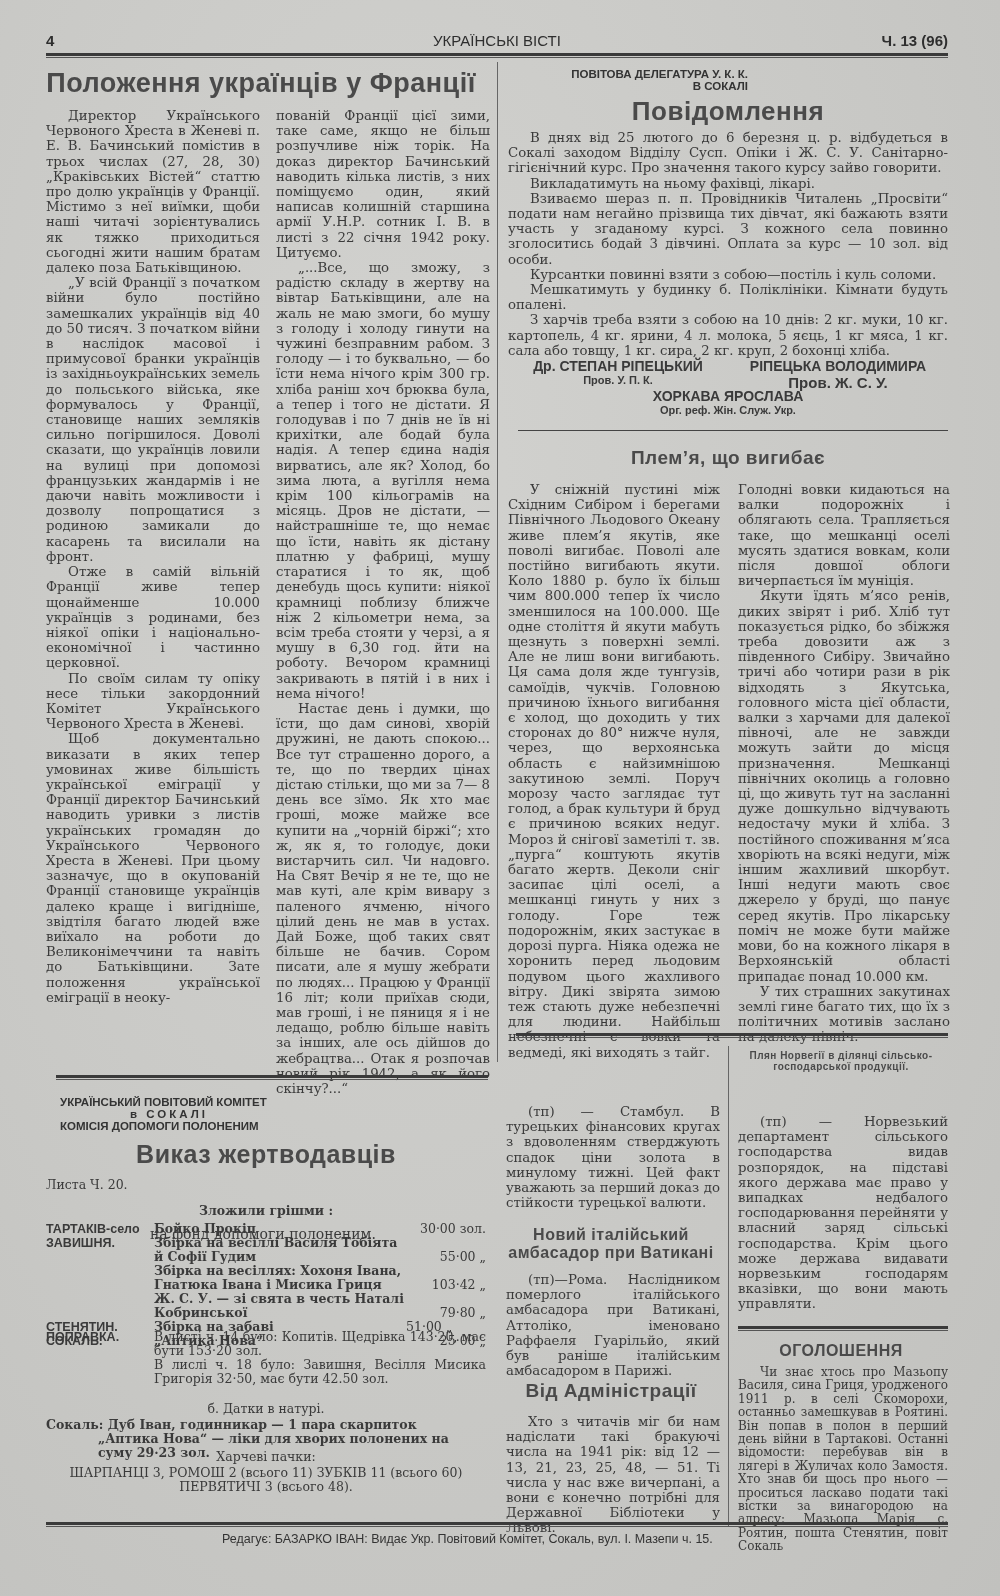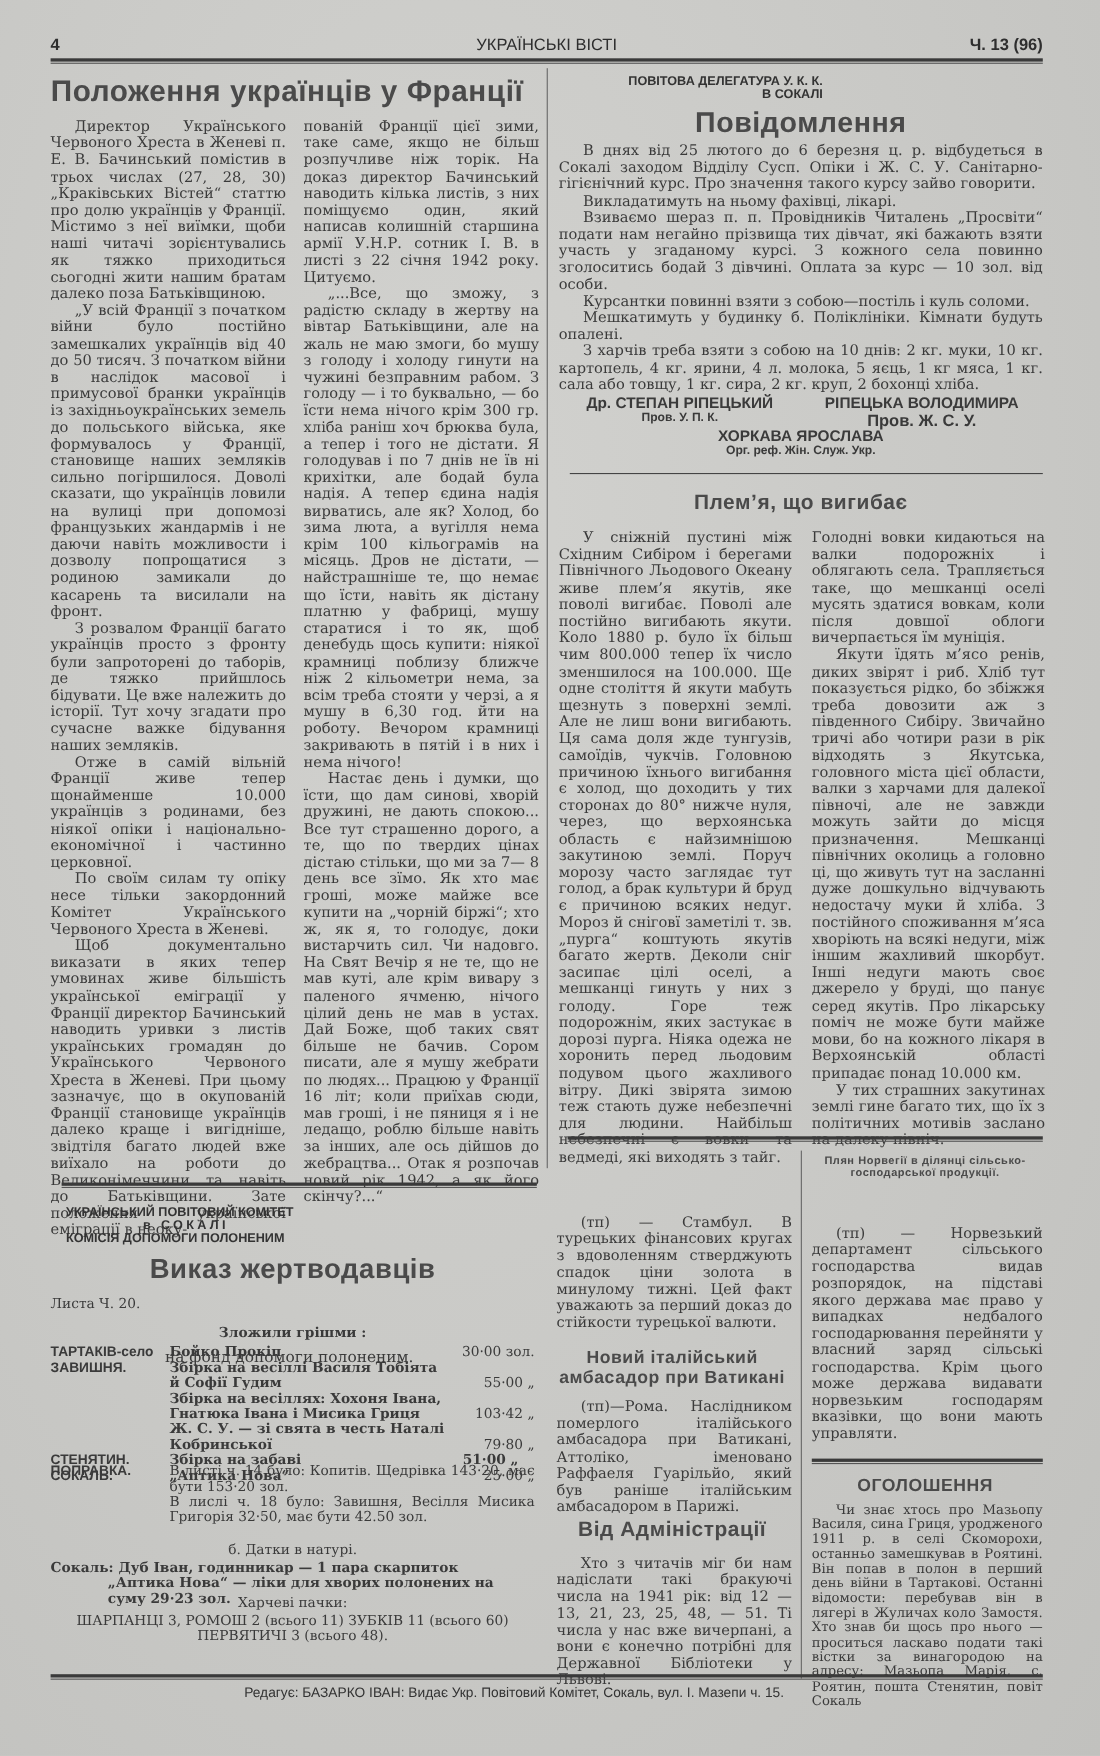--- a/index.html
+++ b/index.html
@@ -32,21 +32,20 @@
     <span class="pg">4</span>
     <span class="ttl">УКРАЇНСЬКІ ВІСТІ</span>
     <span class="iss">Ч. 13 (96)</span>
   </div>
   <div class="abs rule2" style="left:46px;top:53px;width:902px;"></div>
 
   <div class="abs headline" style="left:46px;top:68px;width:430px;font-size:27px;">Положення українців у Франції</div>
   <div class="abs col" style="left:46px;top:108px;width:214px;">
     <p>Директор Українського Червоного Хреста в Женеві п. Е. В. Бачинський помістив в трьох числах (27, 28, 30) „Краківських Вістей“ статтю про долю українців у Франції. Містимо з неї виїмки, щоби наші читачі зорієнтувались як тяжко приходиться сьогодні жити нашим братам далеко поза Батьківщиною.</p>
     <p>„У всій Франції з початком війни було постійно замешкалих українців від 40 до 50 тисяч. З початком війни в наслідок масової і примусової бранки українців із західньоукраїнських земель до польського війська, яке формувалось у Франції, становище наших земляків сильно погіршилося. Доволі сказати, що українців ловили на вулиці при допомозі французьких жандармів і не даючи навіть можливости і дозволу попрощатися з родиною замикали до касарень та висилали на фронт.</p>
-    <p>З розвалом Франції багато українців просто з фронту були запроторені до таборів, де тяжко прийшлось бідувати. Це вже належить до історії. Тут хочу згадати про сучасне важке бідування наших земляків.</p>
     <p>Отже в самій вільній Франції живе тепер щонайменше 10.000 українців з родинами, без ніякої опіки і національно-економічної і частинно церковної.</p>
     <p>По своїм силам ту опіку несе тільки закордонний Комітет Українського Червоного Хреста в Женеві.</p>
     <p>Щоб документально виказати в яких тепер умовинах живе більшість української еміграції у Франції директор Бачинський наводить уривки з листів українських громадян до Українського Червоного Хреста в Женеві. При цьому зазначує, що в окупованій Франції становище українців далеко краще і вигідніше, звідтіля багато людей вже виїхало на роботи до Великонімеччини та навіть до Батьківщини. Зате положення української еміграції в неоку-</p>
   </div>
   <div class="abs col" style="left:276px;top:108px;width:214px;">
     <p style="text-indent:0">пованій Франції цієї зими, таке саме, якщо не більш розпучливе ніж торік. На доказ директор Бачинський наводить кілька листів, з них поміщуємо один, який написав колишній старшина армії У.Н.Р. сотник І. В. в листі з 22 січня 1942 року. Цитуємо.</p>
     <p>„...Все, що зможу, з радістю складу в жертву на вівтар Батьківщини, але на жаль не маю змоги, бо мушу з голоду і холоду гинути на чужині безправним рабом. З голоду — і то буквально, — бо їсти нема нічого крім 300 гр. хліба раніш хоч брюква була, а тепер і того не дістати. Я голодував і по 7 днів не їв ні крихітки, але бодай була надія. А тепер єдина надія вирватись, але як? Холод, бо зима люта, а вугілля нема крім 100 кільограмів на місяць. Дров не дістати, — найстрашніше те, що немає що їсти, навіть як дістану платню у фабриці, мушу старатися і то як, щоб денебудь щось купити: ніякої крамниці поблизу ближче ніж 2 кільометри нема, за всім треба стояти у черзі, а я мушу в 6,30 год. йти на роботу. Вечором крамниці закривають в пятій і в них і нема нічого!</p>
     <p>Настає день і думки, що їсти, що дам синові, хворій дружині, не дають спокою... Все тут страшенно дорого, а те, що по твердих цінах дістаю стільки, що ми за 7— 8 день все зїмо. Як хто має гроші, може майже все купити на „чорній біржі“; хто ж, як я, то голодує, доки вистарчить сил. Чи надовго. На Свят Вечір я не те, що не мав куті, але крім вивару з паленого ячменю, нічого цілий день не мав в устах. Дай Боже, щоб таких свят більше не бачив. Сором писати, але я мушу жебрати по людях... Працюю у Франції 16 літ; коли приїхав сюди, мав гроші, і не пяниця я і не ледащо, роблю більше навіть за інших, але ось дійшов до жебрацтва... Отак я розпочав новий рік 1942, а як його скінчу?...“</p>
   </div>
 
@@ -117,21 +116,21 @@
           <td style="width: 80px; text-align: right; vertical-align: bottom;">103·42 „</td>
         </tr>
         <tr>
           <td style="width: 108px; font-family: &quot;Liberation Sans&quot;, sans-serif; font-weight: bold;"></td>
           <td style="font-weight: bold;">Ж. С. У. — зі свята в честь Наталі Кобринської</td>
           <td style="width: 80px; text-align: right; vertical-align: bottom;">79·80 „</td>
         </tr>
         <tr>
           <td style="width: 108px; font-family: &quot;Liberation Sans&quot;, sans-serif; font-weight: bold;">СТЕНЯТИН.</td>
           <td style="font-weight: bold;">Збірка на забаві</td>
-          <td style="width: 80px; text-align: center; vertical-align: bottom; font-weight: bold;">51·00 „</td>
+          <td style="width: 80px; text-align: left; vertical-align: bottom;">51·00 „</td>
         </tr>
         <tr>
           <td style="width: 108px; font-family: &quot;Liberation Sans&quot;, sans-serif; font-weight: bold;">СОКАЛЬ.</td>
           <td style="font-weight: bold;">„Аптика Нова“</td>
           <td style="width: 80px; text-align: right; vertical-align: bottom;">25·00 „</td>
         </tr>
       </tbody>
   </table>
   <div class="abs small" style="left:46px;top:1330px;width:100px;font-family:'Liberation Sans',sans-serif;font-weight:bold;">ПОПРАВКА.</div>
   <div class="abs small" style="left:154px;top:1330px;width:332px;text-align:justify;">

